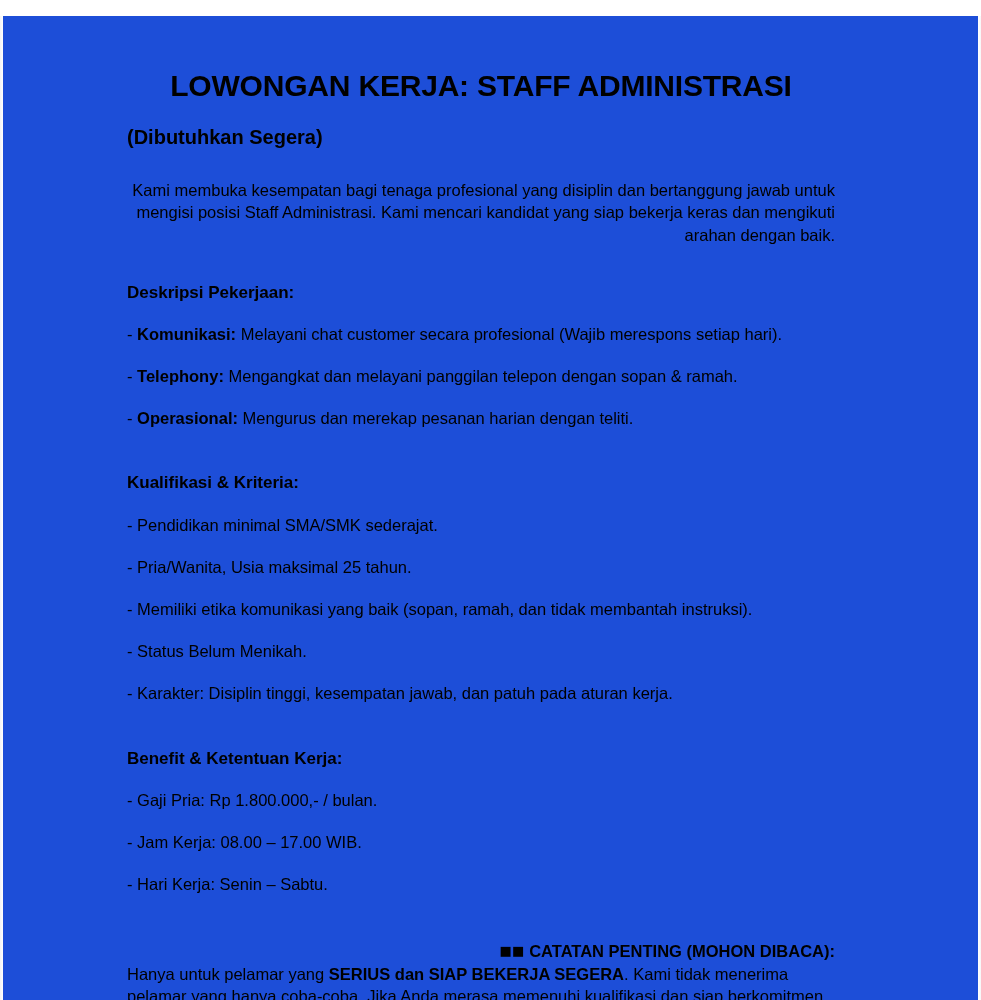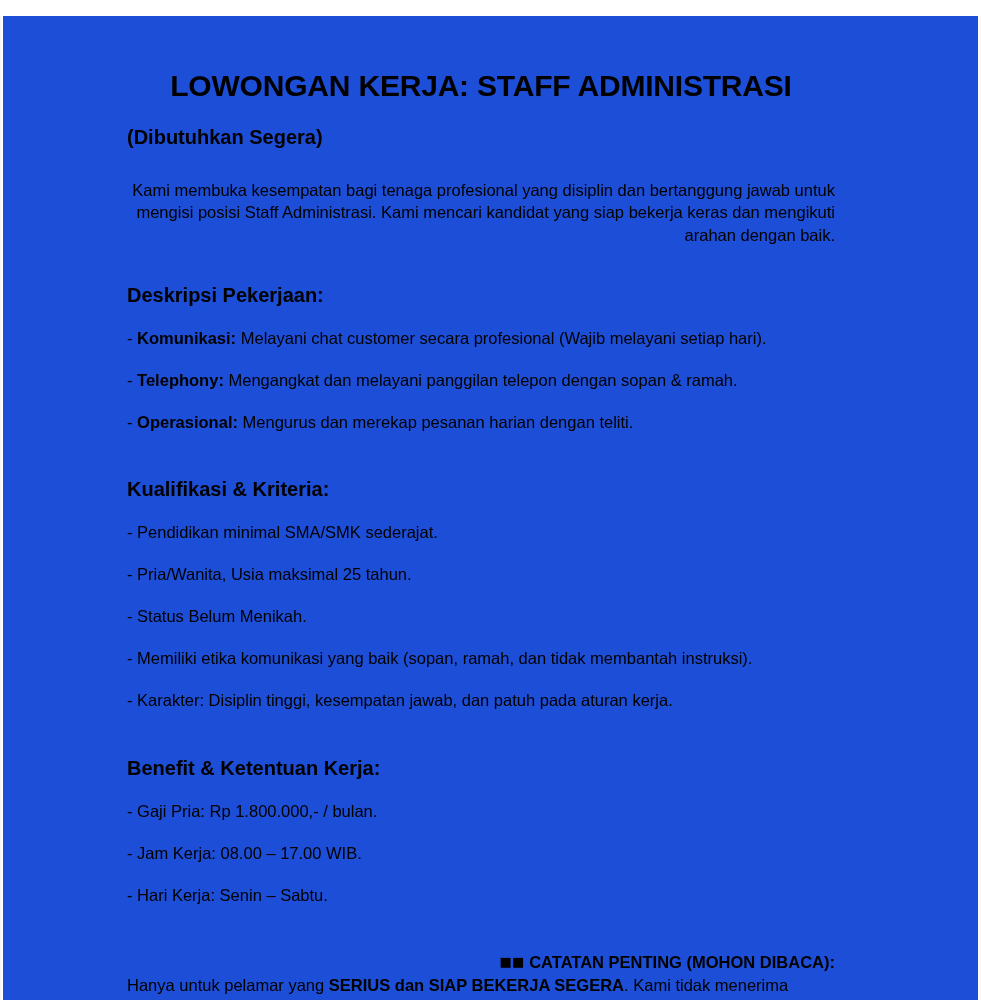--- a/index.html
+++ b/index.html
@@ -72,21 +72,21 @@
     font-size: 16.5px;
     line-height: 22.5px;
     text-align: right;
   }
 
   .section {
     margin: 0;
   }
   .section-heading {
     margin: 0;
-    font-size: 20px;
+    font-size: 17px;
     font-weight: bold;
     line-height: 1.2;
   }
   .section-deskripsi   { padding-top: 37px; }
   .section-kualifikasi { padding-top: 44px; }
   .section-benefit     { padding-top: 45px; }
 
   .bullet-list {
     list-style: none;
     margin: 0;
@@ -135,33 +135,33 @@
 
     <h1 class="doc-title">LOWONGAN KERJA: STAFF ADMINISTRASI</h1>
 
     <p class="doc-subtitle">(Dibutuhkan Segera)</p>
 
     <p class="intro">Kami membuka kesempatan bagi tenaga profesional yang disiplin dan bertanggung jawab untuk mengisi posisi Staff Administrasi. Kami mencari kandidat yang siap bekerja keras dan mengikuti arahan dengan baik.</p>
 
     <section class="section section-deskripsi">
       <h2 class="section-heading">Deskripsi Pekerjaan:</h2>
       <ul class="bullet-list">
-        <li class="bullet"><span>-</span> <span class="lead">Komunikasi:</span><span> Melayani chat customer secara profesional (Wajib melayani setiap hari).</span></li>
+        <li class="bullet"><span>-</span> <span class="lead">Komunikasi:</span><span> Melayani chat customer secara profesional (Wajib merespons setiap hari).</span></li>
         <li class="bullet"><span>-</span> <span class="lead">Telephony:</span><span> Mengangkat dan melayani panggilan telepon dengan sopan &amp; ramah.</span></li>
         <li class="bullet"><span>-</span> <span class="lead">Operasional:</span><span> Mengurus dan merekap pesanan harian dengan teliti.</span></li>
       </ul>
     </section>
 
     <section class="section section-kualifikasi">
       <h2 class="section-heading">Kualifikasi &amp; Kriteria:</h2>
       <ul class="bullet-list">
         <li class="bullet">- Pendidikan minimal SMA/SMK sederajat.</li>
         <li class="bullet">- Pria/Wanita, Usia maksimal 25 tahun.</li>
+        <li class="bullet">- Memiliki etika komunikasi yang baik (sopan, ramah, dan tidak membantah instruksi).</li>
         <li class="bullet">- Status Belum Menikah.</li>
-        <li class="bullet">- Memiliki etika komunikasi yang baik (sopan, ramah, dan tidak membantah instruksi).</li>
         <li class="bullet">- Karakter: Disiplin tinggi, kesempatan jawab, dan patuh pada aturan kerja.</li>
       </ul>
     </section>
 
     <section class="section section-benefit">
       <h2 class="section-heading">Benefit &amp; Ketentuan Kerja:</h2>
       <ul class="bullet-list">
         <li class="bullet">- Gaji Pria: Rp 1.800.000,- / bulan.</li>
         <li class="bullet">- Jam Kerja: 08.00 – 17.00 WIB.</li>
         <li class="bullet">- Hari Kerja: Senin – Sabtu.</li>

